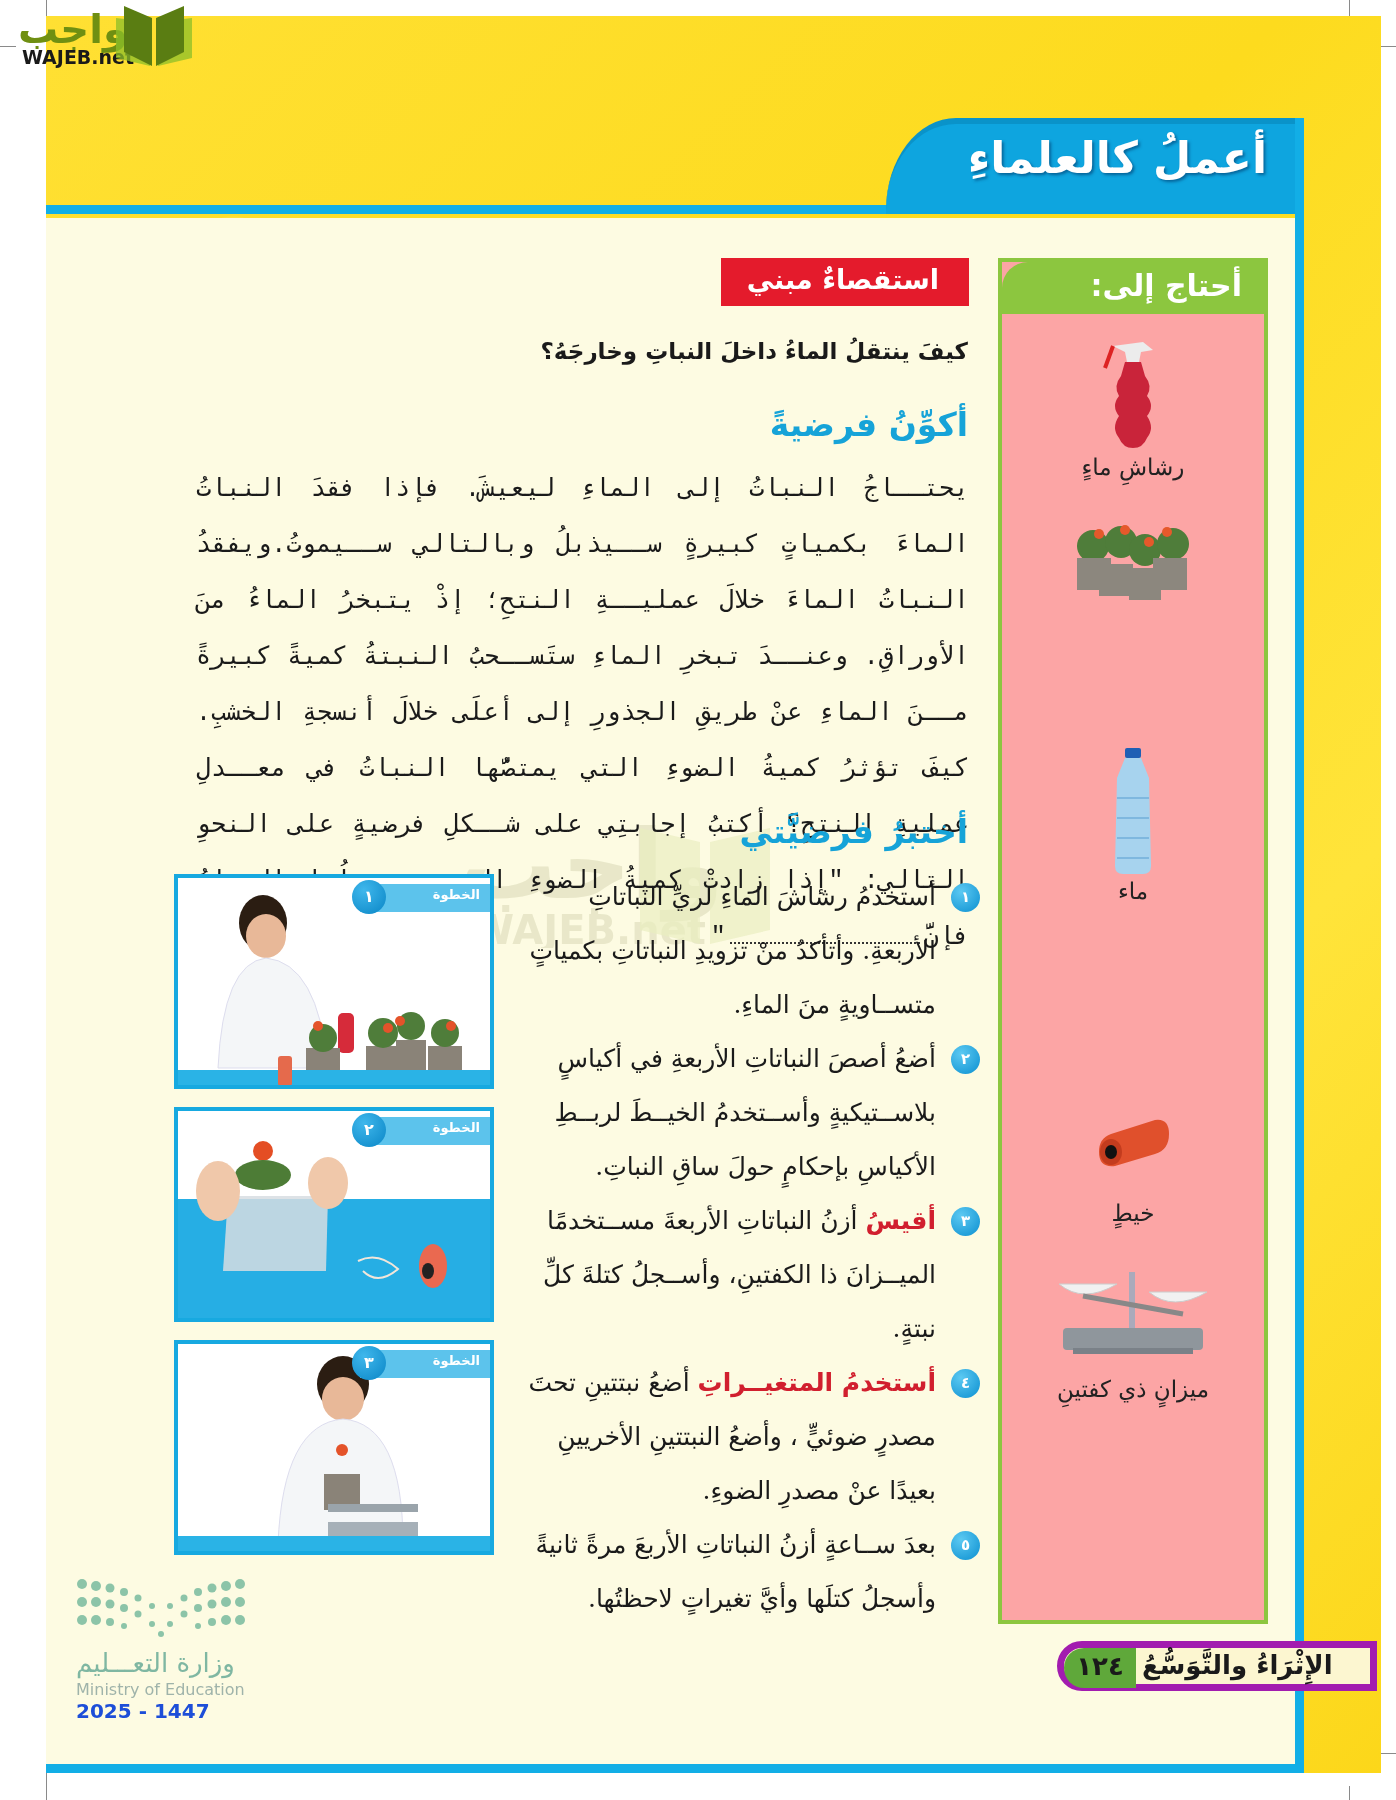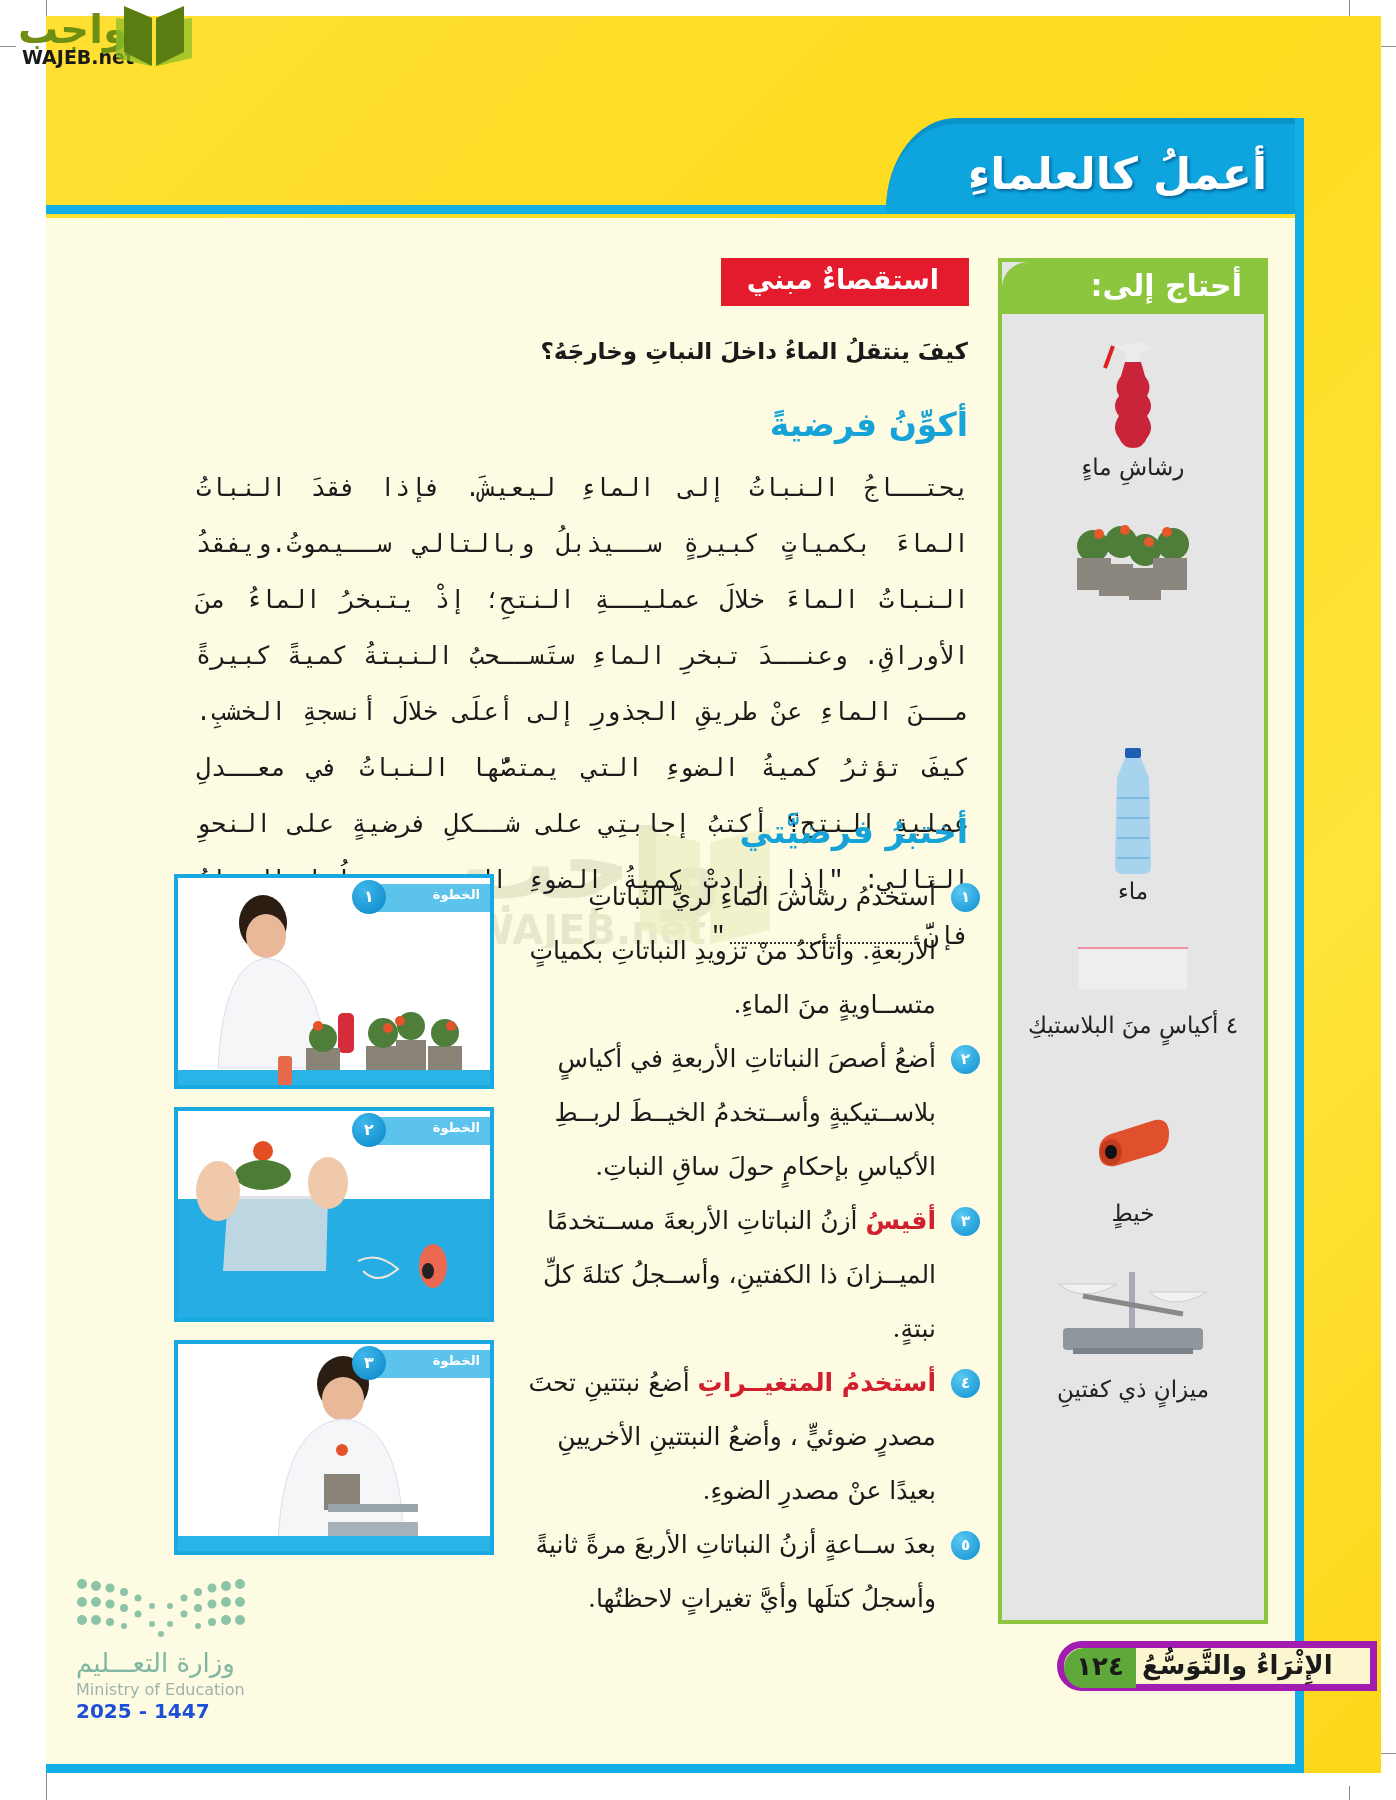--- a/index.html
+++ b/index.html
@@ -12,30 +12,30 @@
   
   .yellow-bg{position:absolute;left:46px;top:16px;width:1335px;height:1757px;
     background:radial-gradient(circle at 88% 18%, #ffe94a 0 30px, transparent 31px),
                radial-gradient(circle at 14% 14%, #ffe23a 0 45px, transparent 46px),
                linear-gradient(135deg,#ffe033 0%,#fddb1e 40%,#ffe43a 70%,#fcd71a 100%);}
 
   
   .header-band{position:absolute;left:46px;top:205px;width:1257px;height:9px;background:#12aee6;}
   .title-tab{position:absolute;left:886px;top:118px;width:417px;height:96px;background:#0ea5df;
     border-top-left-radius:70px 92px;border-top:6px solid #0a93c9;border-right:6px solid #0a93c9;}
-  .title-text{position:absolute;right:30px;top:24px;font-size:44px;font-weight:bold;color:#fff;
+  .title-text{position:absolute;right:30px;top:8px;font-size:44px;font-weight:bold;color:#fff;
     direction:rtl;text-shadow:2px 2px 3px rgba(0,60,110,.6);font-family:"DejaVu Sans",sans-serif;}
 
   
   .content{position:absolute;left:46px;top:218px;width:1249px;height:1546px;background:#fdfbe2;}
   .right-border{position:absolute;left:1295px;top:118px;width:9px;height:1654px;background:#12aee6;}
   .bottom-border{position:absolute;left:46px;top:1764px;width:1258px;height:9px;background:#12aee6;}
 
   
-  .needs-panel{position:absolute;left:998px;top:258px;width:270px;height:1366px;border:4px solid #8cc63f;background:#e5e5e5;}
+  .needs-panel{position:absolute;left:998px;top:258px;width:270px;height:1366px;border:4px solid #8cc63f;background:#fca5a5;}
   .needs-header{position:absolute;left:0;top:0;width:100%;height:52px;background:#8cc63f;border-top-left-radius:26px;}
   .needs-header span{position:absolute;right:22px;top:6px;font-size:30px;font-weight:bold;color:#fff;direction:rtl;}
   .need-item{position:absolute;left:0;width:100%;text-align:center;direction:rtl;}
   .need-label{display:block;font-size:23px;font-family:"DejaVu Serif",serif;color:#222;line-height:34px;}
   .need-img{display:block;margin:0 auto;}
 
   
   .inquiry-badge{position:absolute;left:721px;top:258px;width:248px;height:48px;background:#e41b2c;}
   .inquiry-badge span{position:absolute;right:30px;top:6px;font-size:27px;font-weight:bold;color:#fff;direction:rtl;}
 
@@ -278,27 +278,20 @@
       <g stroke="#7fb8df" stroke-width="2">
           <line x1="6" y1="50" x2="38" y2="50"></line>
           <line x1="6" y1="70" x2="38" y2="70"></line>
           <line x1="6" y1="90" x2="38" y2="90"></line>
           <line x1="6" y1="110" x2="38" y2="110"></line>
         </g>
     </svg>
     <span class="need-label">ماء</span>
   </div>
 
-  <div class="need-item" style="top:680px;">
-    <svg class="need-img" width="118" height="50" viewBox="0 0 118 50">
-      <rect x="4" y="4" width="110" height="44" fill="#eeeef0" stroke="#e3e3e6"></rect>
-      <line x1="4" y1="6" x2="114" y2="6" stroke="#e35" stroke-width="1"></line>
-    </svg>
-    <span class="need-label" style="margin-top:16px;">٤ أكياسٍ منَ البلاستيكِ</span>
-  </div>
 
   <div class="need-item" style="top:1000px;">
     <svg class="need-img" width="160" height="96" viewBox="0 0 160 96">
       <path d="M6 22 Q30 42 64 22 Z" fill="#f1f1f1" stroke="#ccc"></path>
       <path d="M96 30 Q120 50 154 30 Z" fill="#f1f1f1" stroke="#ccc"></path>
       <rect x="76" y="10" width="6" height="60" fill="#aab"></rect>
       <line x1="30" y1="34" x2="130" y2="52" stroke="#888" stroke-width="5"></line>
       <rect x="10" y="66" width="140" height="22" rx="4" fill="#8f969c"></rect>
       <rect x="20" y="86" width="120" height="6" fill="#7a8188"></rect>
     </svg>

